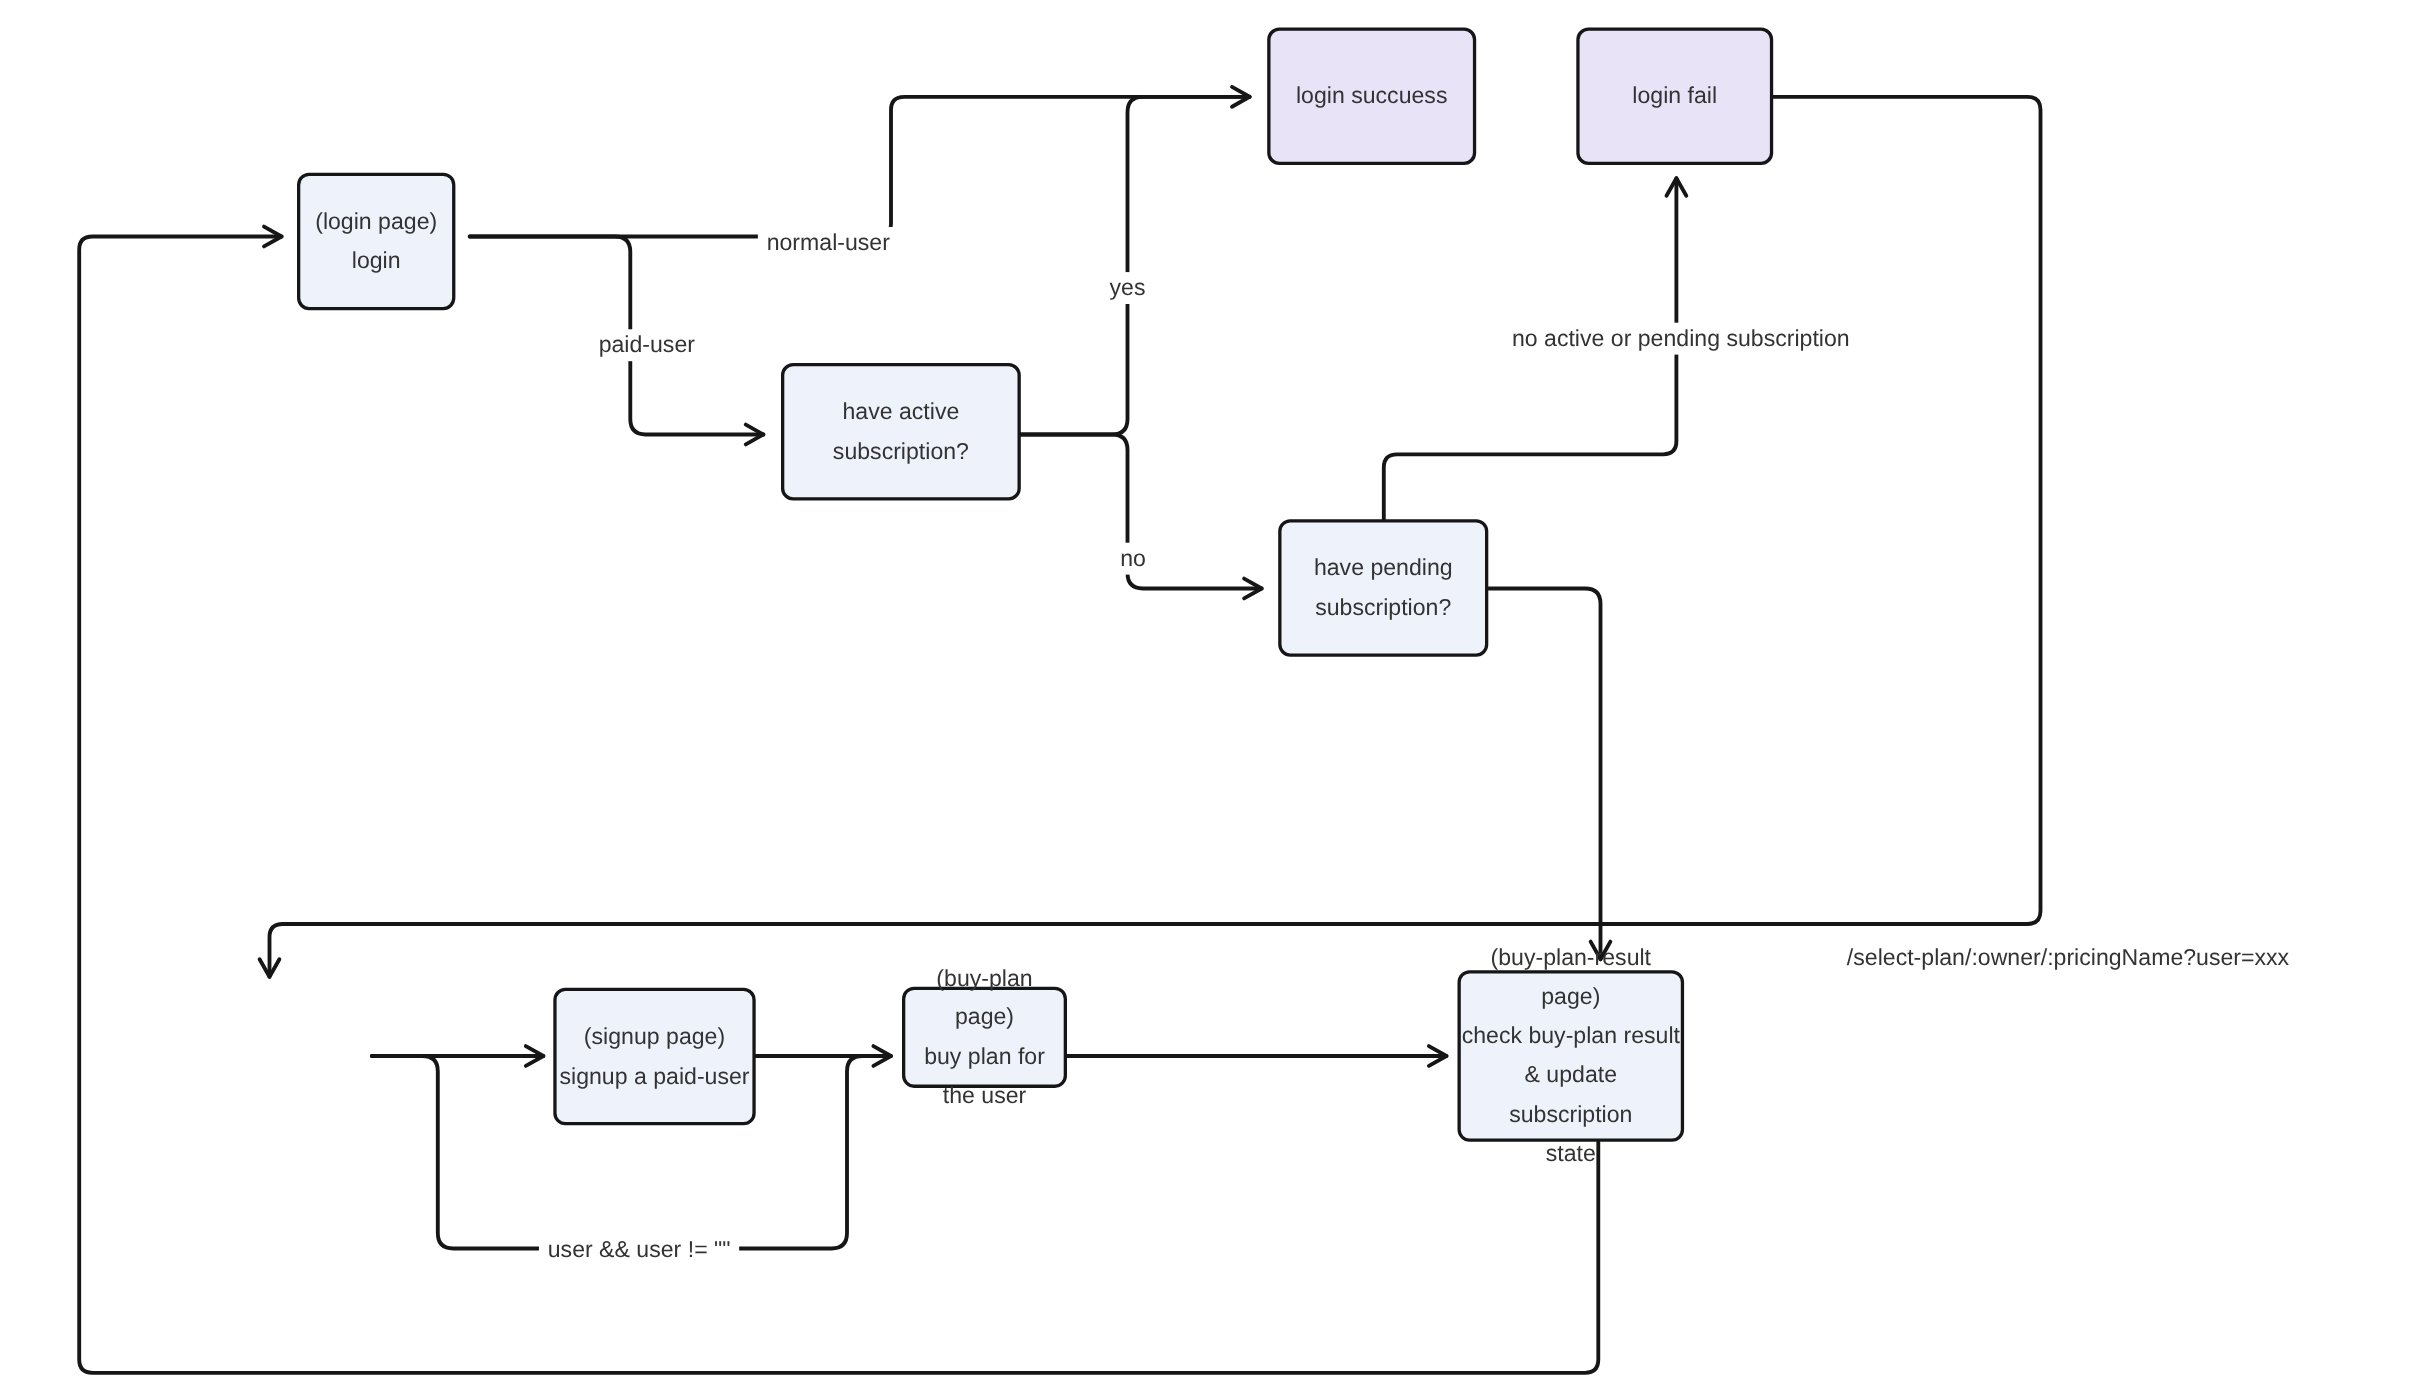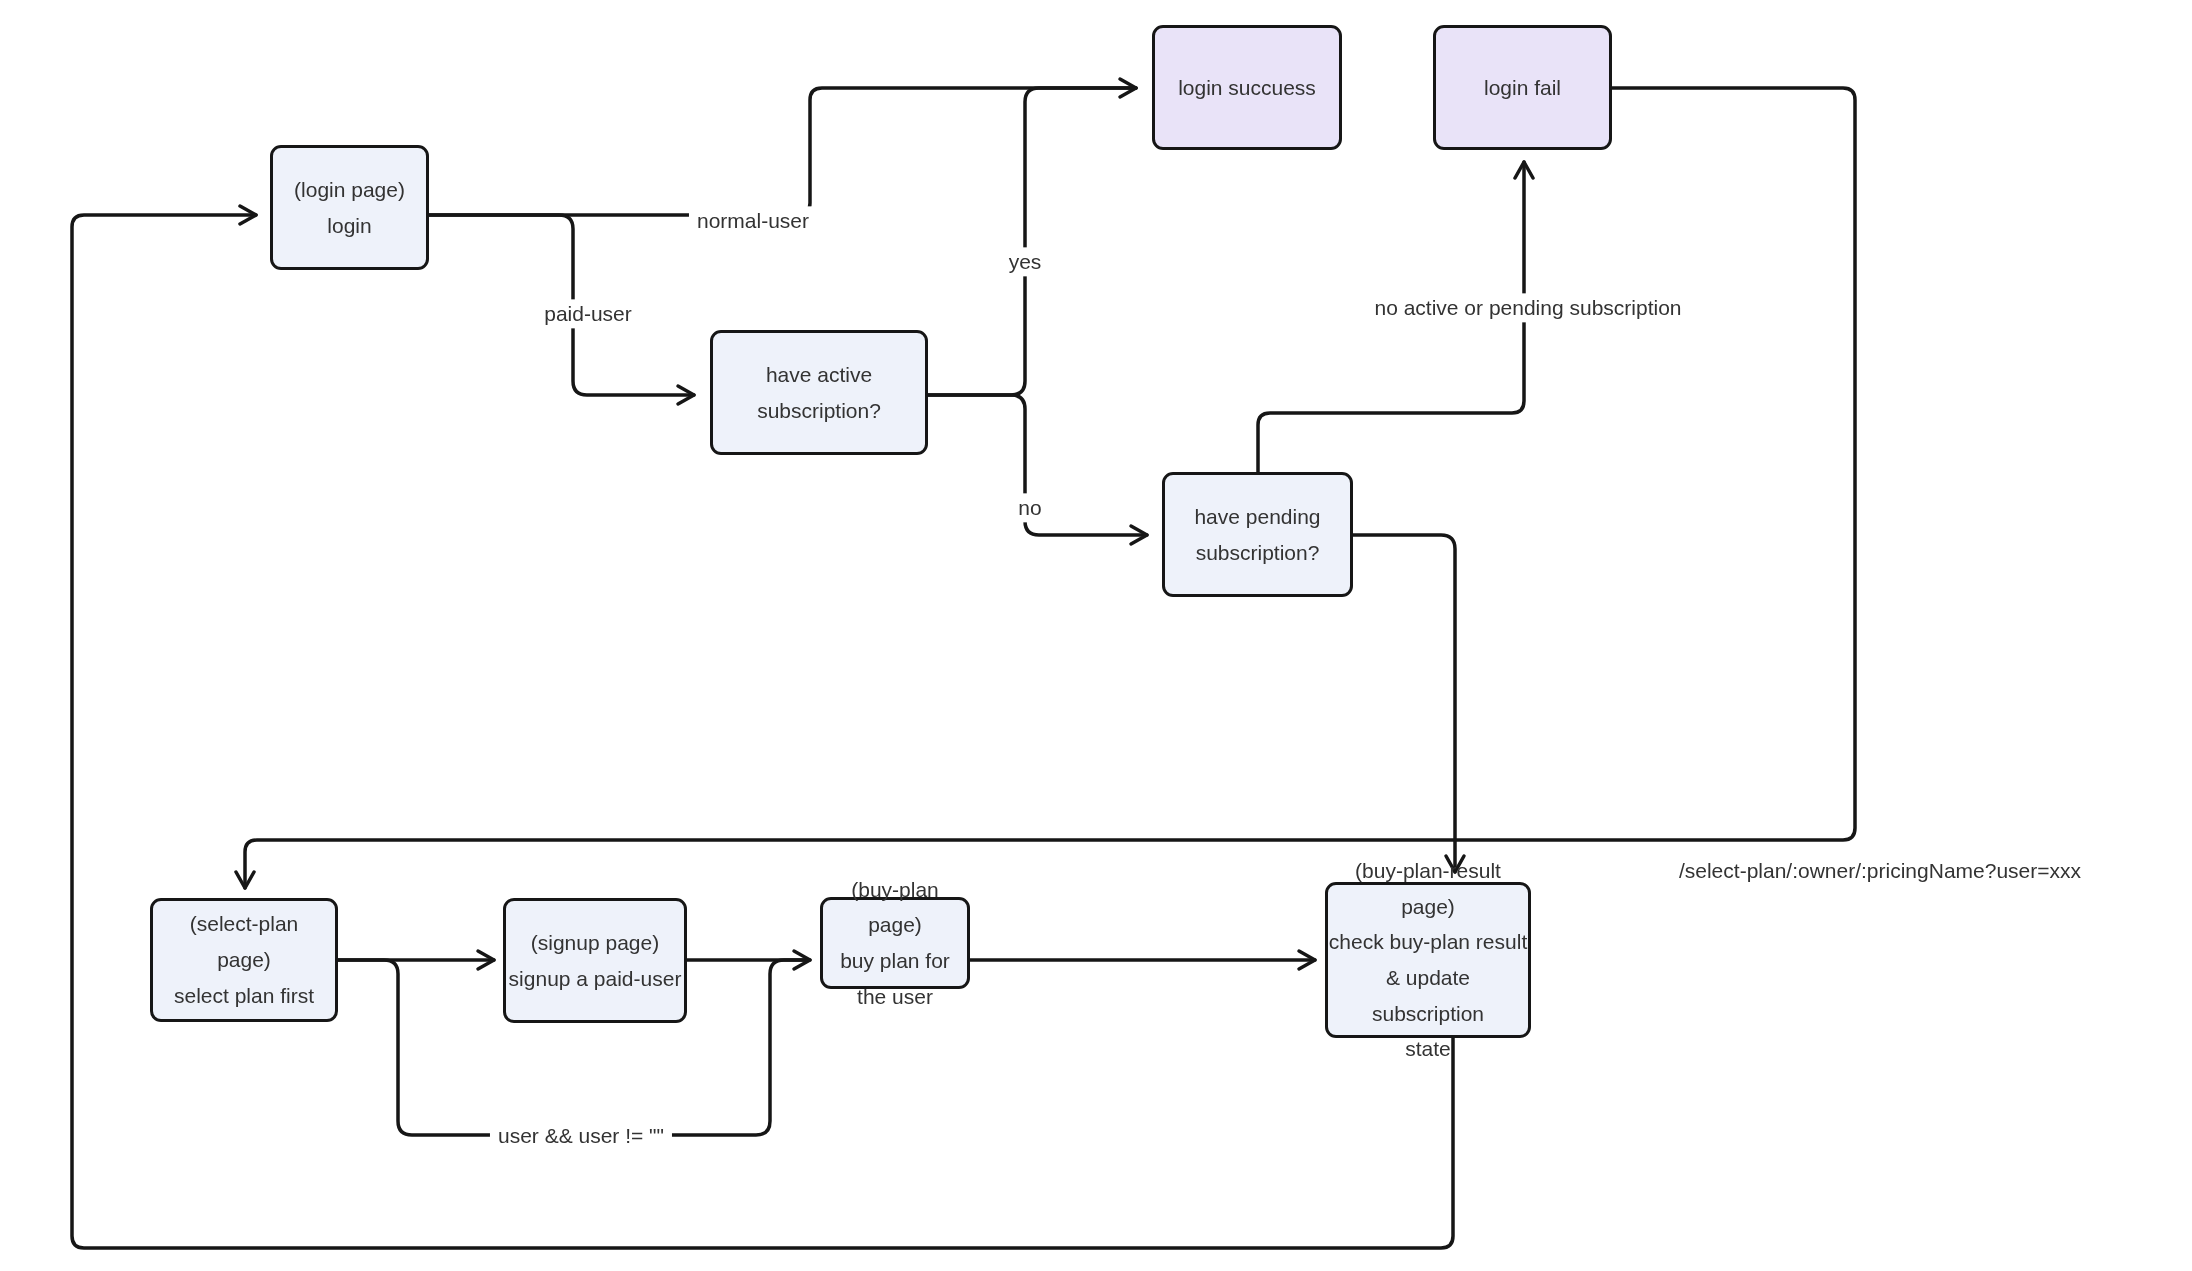--- a/index.html
+++ b/index.html
@@ -77,36 +77,33 @@
     <path d="M 895 395 L 1011 395 Q 1025 395 1025 409 L 1025 521 Q 1025 535 1039 535 L 1147 535" marker-end="url(#arrow)"></path>
     <path d="M 1258 472 L 1258 425 Q 1258 413 1270 413 L 1512 413 Q 1524 413 1524 401 L 1524 162" marker-end="url(#arrow)"></path>
     <path d="M 1353 535 L 1441 535 Q 1455 535 1455 549 L 1455 872" marker-end="url(#arrow)"></path>
     <path d="M 1612 88 L 1843 88 Q 1855 88 1855 100 L 1855 828 Q 1855 840 1843 840 L 257 840 Q 245 840 245 852 L 245 888" marker-end="url(#arrow)"></path>
     <path d="M 338 960 L 494 960" marker-end="url(#arrow)"></path>
     <path d="M 687 960 L 810 960" marker-end="url(#arrow)"></path>
     <path d="M 338 960 L 384 960 Q 398 960 398 974 L 398 1121 Q 398 1135 412 1135 L 756 1135 Q 770 1135 770 1121 L 770 974 Q 770 960 784 960 L 806 960"></path>
     <path d="M 970 960 L 1315 960" marker-end="url(#arrow)"></path>
   </svg>
 
-  <div class="node" style="left:270px; top:145px; width:159px; height:125px;">(login page)
+  <div class="node" style="left:270px; top:157px; width:144px; height:125px;">(login page)
 login</div>
 
   <div class="node" style="left:710px; top:330px; width:218px; height:125px;">have active
 subscription?</div>
 
   <div class="node" style="left:1162px; top:472px; width:191px; height:125px;">have pending
 subscription?</div>
 
   <div class="node terminal" style="left:1152px; top:25px; width:190px; height:125px;">login succuess</div>
 
   <div class="node terminal" style="left:1433px; top:25px; width:179px; height:125px;">login fail</div>
 
-  <div class="node" style="left:150px; top:898px; width:188px; height:124px;">(select-plan
-page)
-select plan first</div>
 
   <div class="node" style="left:503px; top:898px; width:184px; height:125px;">(signup page)
 signup a paid-user</div>
 
   <div class="node" style="left:820px; top:897px; width:150px; height:92px;">(buy-plan page)
 buy plan for
 the user</div>
 
   <div class="node" style="left:1325px; top:882px; width:206px; height:156px;">(buy-plan-result page)
 check buy-plan result

